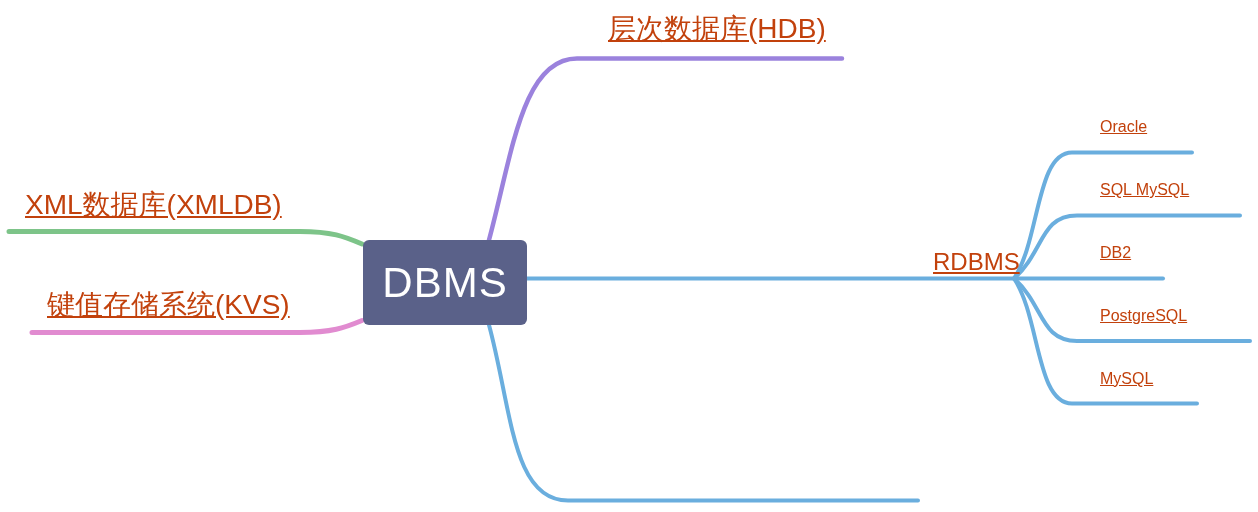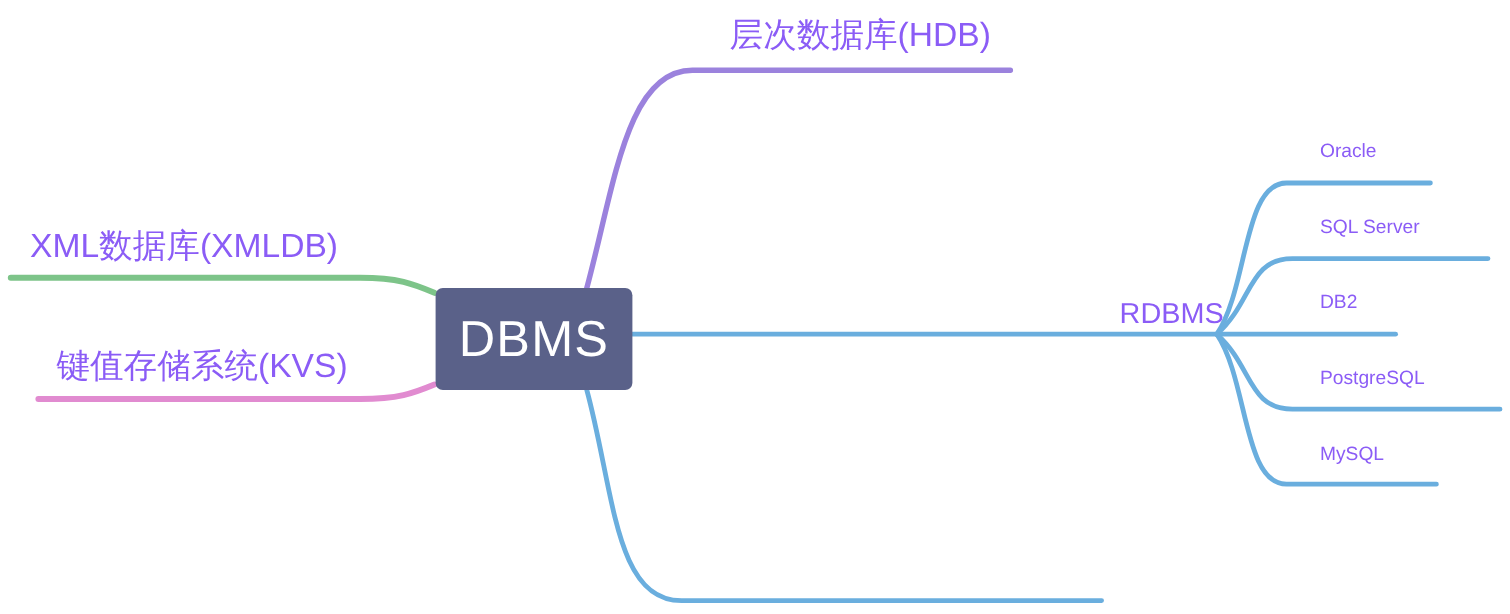--- a/index.html
+++ b/index.html
@@ -7,24 +7,25 @@
     position:relative;
     width:1258px;height:512px;
     background:#ffffff;
     font-family:"Liberation Sans","DejaVu Sans",sans-serif;
     overflow:hidden;
   }
   .wires{position:absolute;left:0;top:0;width:1258px;height:512px;}
   .conn{fill:none;stroke-linecap:round;}
   .label{
     position:absolute;
-    color:#8b5cf6;
+    color:#c2410c;
     white-space:nowrap;
     line-height:1.15;
     cursor:default;
+    text-decoration:underline;
   }
   .zh{font-size:28px;}
   .en{font-size:16px;}
   .small{font-size:24px;margin-left:28px;}
   .root-node{
     position:absolute;
     left:363px;top:240px;
     width:164px;height:85px;
     background:#5a6189;
     border-radius:6px;
@@ -59,18 +60,18 @@
 
   <div class="root-node">DBMS</div>
 
   <div class="label zh" style="left:47px;top:289px">键值存储系统(KVS)</div>
   <div class="label zh" style="left:25px;top:189px">XML数据库(XMLDB)</div>
 
   <div class="label zh" style="left:608px;top:13px">层次数据库(HDB)</div>
   <div class="label small" style="left:905px;top:248px">RDBMS</div>
 
   <div class="label en" style="left:1100px;top:118px">Oracle</div>
-  <div class="label en" style="left:1100px;top:181px">SQL Server</div>
+  <div class="label en" style="left:1100px;top:181px">SQL MySQL</div>
   <div class="label en" style="left:1100px;top:244px">DB2</div>
   <div class="label en" style="left:1100px;top:307px">PostgreSQL</div>
   <div class="label en" style="left:1100px;top:370px">MySQL</div>
 
 </div>
 
 </body></html>

